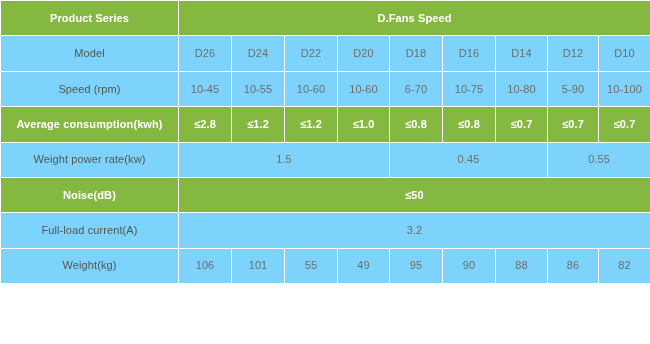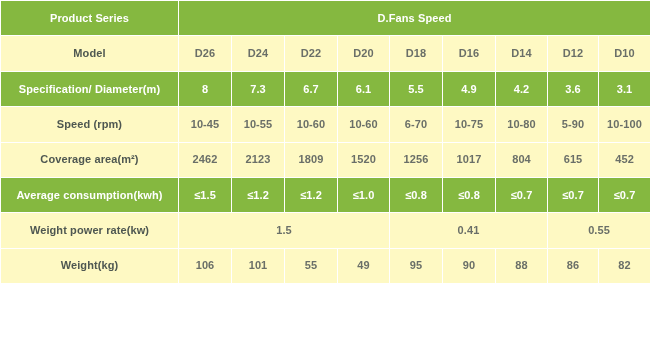--- a/index.html
+++ b/index.html
@@ -28,23 +28,23 @@
     padding: 0 2px;
     letter-spacing: 0.1px;
   }
   
   tr.row-green td {
     background: #85b840;
     color: #ffffff;
     font-weight: bold;
   }
   tr.row-light td {
-    background: #fef9c3;
+    background: #7dd3fc;
     color: #5b5f5a;
-    font-weight: bold;
+    font-weight: normal;
   }
   
   td.label-cell {
     width: 178px;
   }
   tr.row-light td.label-cell {
     color: #4e5751;
   }
   
   tr.row-light td.data-cell {
@@ -80,81 +80,65 @@
       <td class="data-cell">D24</td>
       <td class="data-cell">D22</td>
       <td class="data-cell">D20</td>
       <td class="data-cell">D18</td>
       <td class="data-cell">D16</td>
       <td class="data-cell">D14</td>
       <td class="data-cell">D12</td>
       <td class="data-cell">D10</td>
     </tr>
 
-    <tr class="row-green">
-      <td class="label-cell">Specification/ Diameter(m)</td>
-      <td class="data-cell">8</td>
-      <td class="data-cell">7.3</td>
-      <td class="data-cell">6.7</td>
-      <td class="data-cell">6.1</td>
-      <td class="data-cell">5.5</td>
-      <td class="data-cell">4.9</td>
-      <td class="data-cell">4.2</td>
-      <td class="data-cell">3.6</td>
-      <td class="data-cell">3.1</td>
-    </tr>
 
     <tr class="row-light">
       <td class="label-cell">Speed (rpm)</td>
       <td class="data-cell">10-45</td>
       <td class="data-cell">10-55</td>
       <td class="data-cell">10-60</td>
       <td class="data-cell">10-60</td>
       <td class="data-cell">6-70</td>
       <td class="data-cell">10-75</td>
       <td class="data-cell">10-80</td>
       <td class="data-cell">5-90</td>
       <td class="data-cell">10-100</td>
     </tr>
 
 
-    <tr class="row-light">
-      <td class="label-cell">Coverage area(m²)</td>
-      <td class="data-cell">2462</td>
-      <td class="data-cell">2123</td>
-      <td class="data-cell">1809</td>
-      <td class="data-cell">1520</td>
-      <td class="data-cell">1256</td>
-      <td class="data-cell">1017</td>
-      <td class="data-cell">804</td>
-      <td class="data-cell">615</td>
-      <td class="data-cell">452</td>
-    </tr>
 
     <tr class="row-green">
       <td class="label-cell">Average consumption(kwh)</td>
-      <td class="data-cell">≤1.5</td>
+      <td class="data-cell">≤2.8</td>
       <td class="data-cell">≤1.2</td>
       <td class="data-cell">≤1.2</td>
       <td class="data-cell">≤1.0</td>
       <td class="data-cell">≤0.8</td>
       <td class="data-cell">≤0.8</td>
       <td class="data-cell">≤0.7</td>
       <td class="data-cell">≤0.7</td>
       <td class="data-cell">≤0.7</td>
     </tr>
 
     <tr class="row-light">
       <td class="label-cell">Weight power rate(kw)</td>
       <td class="data-cell" colspan="4">1.5</td>
-      <td class="data-cell" colspan="3">0.41</td>
+      <td class="data-cell" colspan="3">0.45</td>
       <td class="data-cell" colspan="2">0.55</td>
     </tr>
 
+    <tr class="row-green">
+      <td class="label-cell">Noise(dB)</td>
+      <td class="data-cell" colspan="9">≤50</td>
+    </tr>
 
+    <tr class="row-light">
+      <td class="label-cell">Full-load current(A)</td>
+      <td class="data-cell" colspan="9">3.2</td>
+    </tr>
 
 
     <tr class="row-light">
       <td class="label-cell">Weight(kg)</td>
       <td class="data-cell">106</td>
       <td class="data-cell">101</td>
       <td class="data-cell">55</td>
       <td class="data-cell">49</td>
       <td class="data-cell">95</td>
       <td class="data-cell">90</td>

